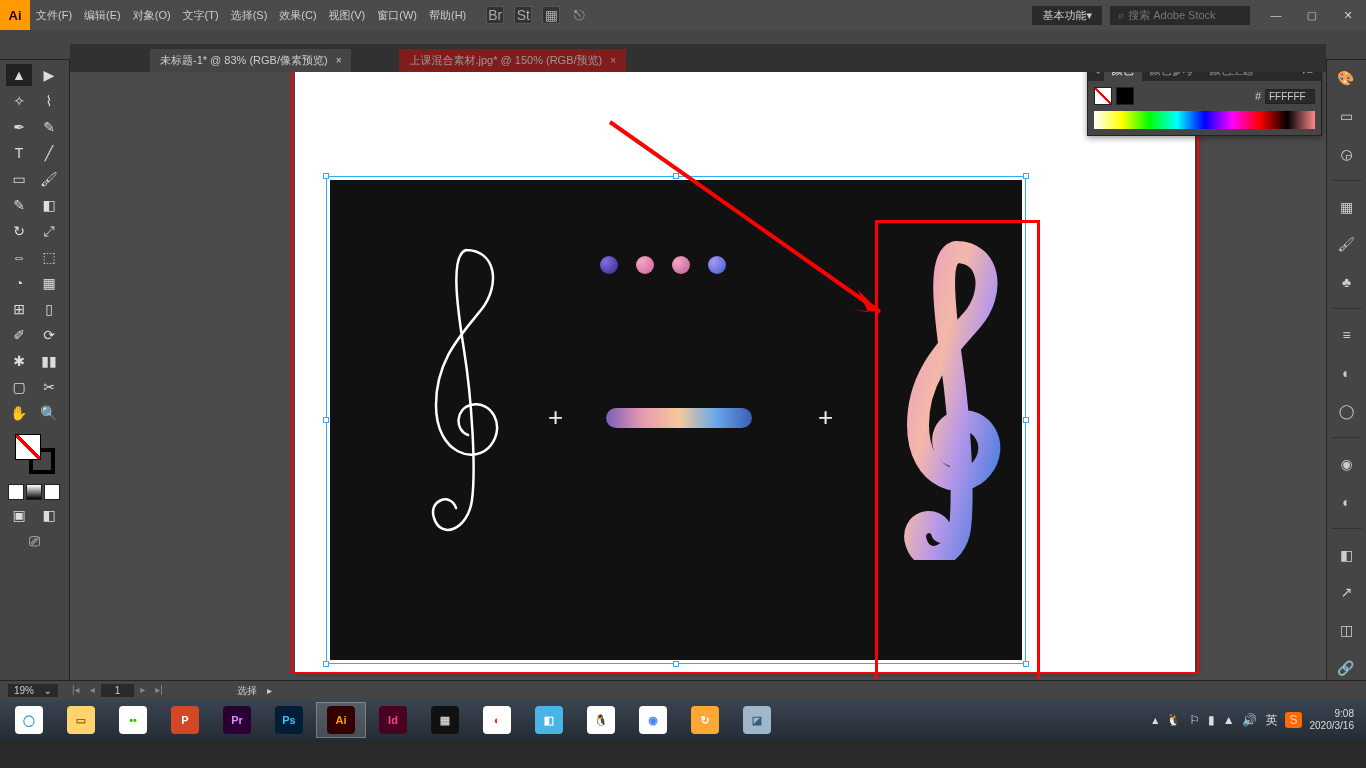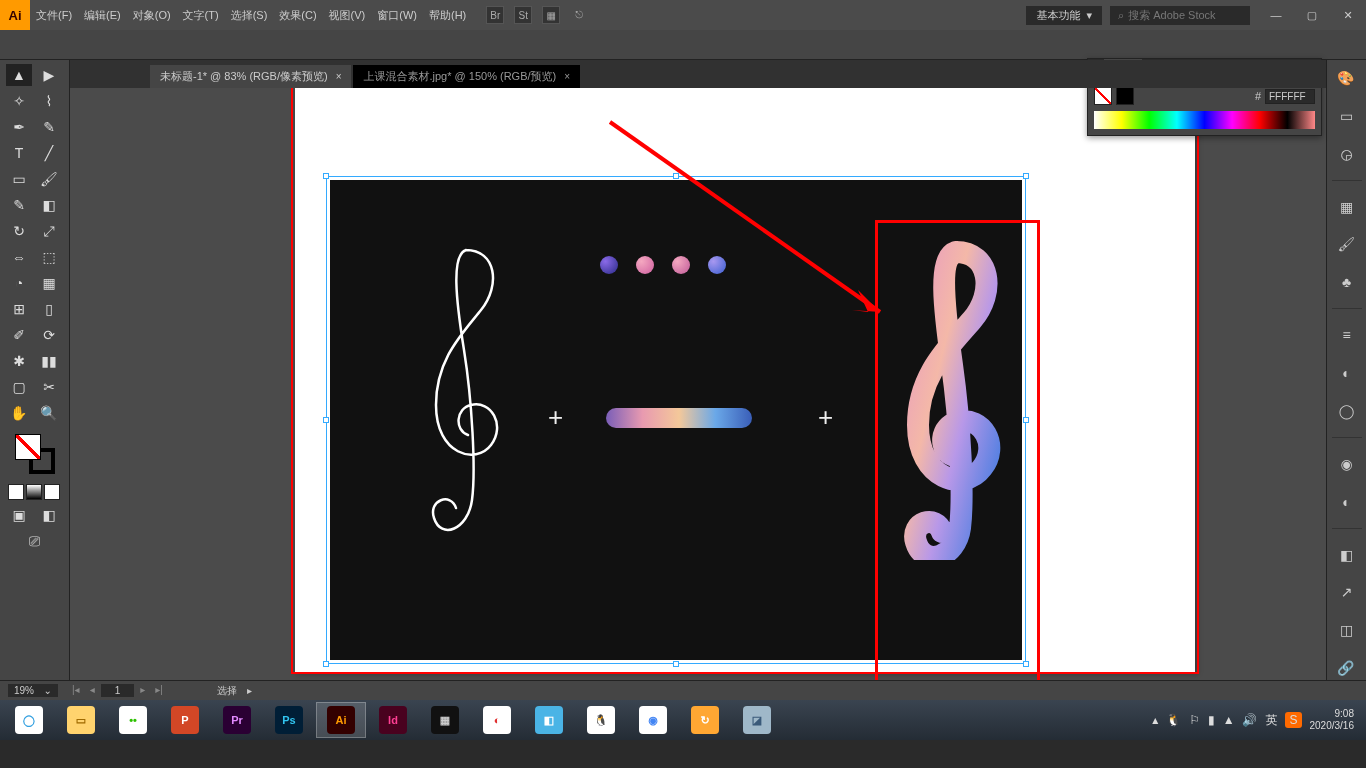--- a/index.html
+++ b/index.html
@@ -4,26 +4,26 @@
 <style>
 * { box-sizing: border-box; margin: 0; padding: 0; font-family: "Microsoft YaHei", sans-serif; }
 body { background: #2a2a2a; width: 1366px; height: 768px; overflow: hidden; color: #ccc; font-size: 11px; position: relative; }
 
 
 .topbar { height: 30px; background: #4b4b4b; display: flex; align-items: center; }
 .app-icon { width: 30px; height: 30px; background: #ff9a00; color: #330000; font-weight: bold; display: flex; align-items: center; justify-content: center; font-size: 13px; }
 .menu { display: flex; }
 .menu span { padding: 0 6px; line-height: 30px; cursor: pointer; text-align: center; }
 .top-right { margin-left: auto; display: flex; align-items: center; }
-.workspace-dd { background: #2a2a2a; padding: 2px 10px; margin-right: 8px; display: flex; align-items: center; gap: 6px; }
+.workspace-dd { background: #2a2a2a; padding: 2px 10px; margin-right: 8px; display: flex; align-items: center; }
 .search-stock { background: #2a2a2a; padding: 2px 8px; margin-right: 8px; width: 140px; color: #777; display: flex; align-items: center; gap: 4px;}
 .win-controls { display: flex; }
 .win-controls div { width: 36px; height: 30px; display:flex;align-items:center;justify-content:center; }
 .top-icons { display:flex; gap:10px; padding:0 14px; color:#aaa;}
-.top-icons div{width:18px;height:18px;background:#333;border:1px solid #555;font-size:10px;display:flex;align-items:center;justify-content:center;text-align:center;}
+.top-icons div{width:18px;height:18px;background:#333;border:1px solid #555;font-size:14px;display:flex;align-items:center;justify-content:center;text-align:center;}
 
 
 .options-bar { height: 30px; background: #454545; border-bottom:1px solid #222;}
 
 
 .tab-bar { height: 28px; background: #313131; display: flex; align-items: flex-end; padding-left:80px;}
 .tab { background: #454545; padding: 4px 10px; display: flex; align-items: center; gap: 8px; margin-right:2px; font-size:11px;}
 .tab .close{font-size:10px;}
 
 
@@ -310,21 +310,21 @@
     <span>19%</span>
     <span>⌄</span>
   </div>
   <div class="nav">
     <span>|◂</span>
     <span>◂</span>
     <span style="background:#2a2a2a;color:#ccc;padding:1px 14px">1</span>
     <span>▸</span>
     <span>▸|</span>
   </div>
-  <span style="margin-left:40px">选择</span>
+  <span style="margin-left:60px">选择</span>
   <span>▸</span>
 </div>
 
 <div class="taskbar">
   <div class="btn">
       <div class="tico" style="background:#fff;color:#34a0e0">◯</div>
     </div>
   <div class="btn">
       <div class="tico" style="background:#ffd36e;color:#a06a00">▭</div>
     </div>
@@ -377,22 +377,22 @@
     <span class="ico">🔊</span>
     <span class="ico">英</span>
     <span class="ico" style="background:#ff6a00;padding:1px 4px;border-radius:3px">S</span>
     <div class="clock">
       <div>9:08</div>
       <div>2020/3/16</div>
     </div>
   </div>
 </div>
 
-<div class="tab-bar" style="position:absolute;top:60px;left:70px;right:40px;">
+<div class="tab-bar" style="position:absolute;top:44px;left:70px;right:40px;gap:46px;">
   <div class="tab">
     <span>未标题-1* @ 83% (RGB/像素预览)</span>
     <span class="close">×</span>
   </div>
-  <div class="tab" style="background:#000000;color:#999">
+  <div class="tab" style="background:#7f1d1d;color:#999">
     <span>上课混合素材.jpg* @ 150% (RGB/预览)</span>
     <span class="close">×</span>
   </div>
 </div>
 
 </body></html>

